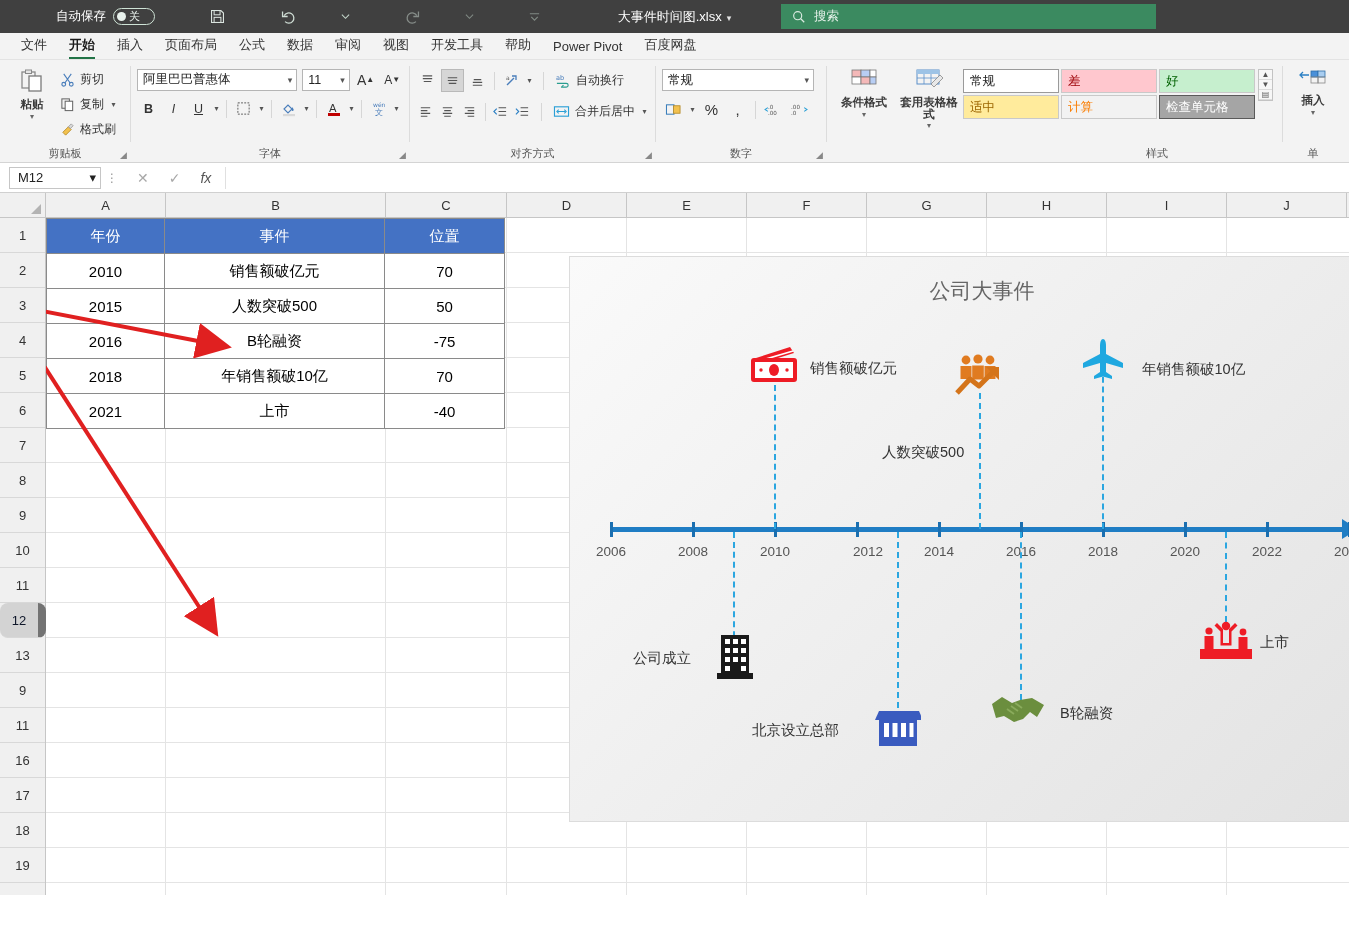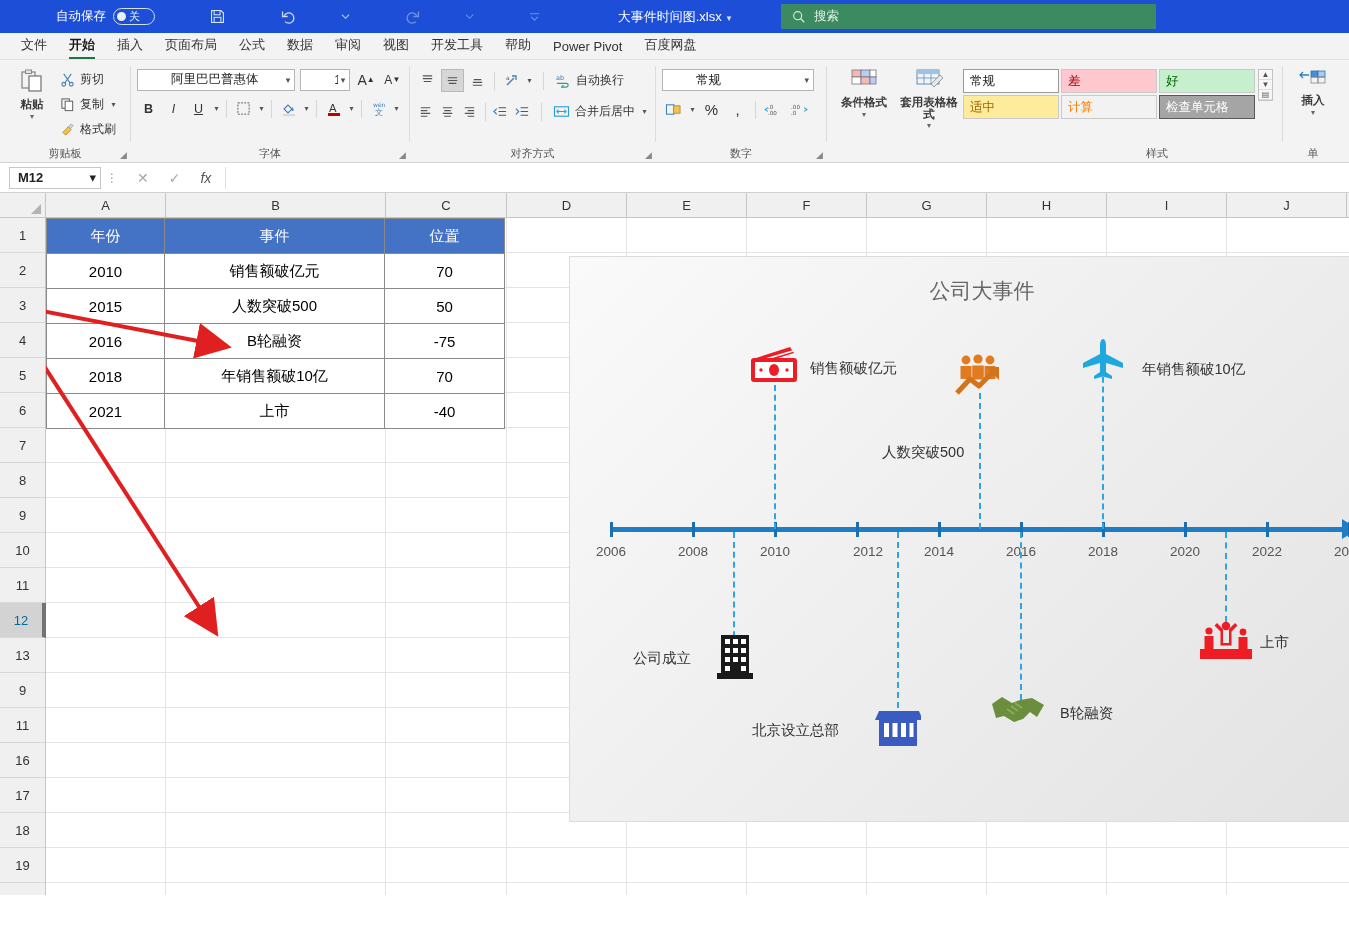--- a/index.html
+++ b/index.html
@@ -1,20 +1,20 @@
 <!DOCTYPE html>
 <html><head>
 <meta charset="utf-8">
 <style>
   * { box-sizing: border-box; margin:0; padding:0; }
   html,body { width:1349px; height:934px; overflow:hidden; background:#fff;
               font-family:"Liberation Sans","DejaVu Sans",sans-serif; }
 
   
-  .titlebar { height:33px; background:#1d4ed8; display:flex; align-items:center;
+  .titlebar { height:33px; background:#404040; display:flex; align-items:center;
               color:#fff; font-size:12.5px; position:relative;gap:40px; }
   .autosave-wrap { display:flex; align-items:center; gap:7px; margin-left:56px; }
   .autosave-label { font-size:12.5px; }
   .toggle { width:42px; height:17px; border:1.4px solid #cfe3d6; border-radius:9px;
             display:flex; align-items:center; padding:0 3px; gap:3px; }
   .toggle .knob { width:9px; height:9px; border-radius:50%; background:#e8f1ec; }
   .toggle .tg-text { font-size:11px; color:#eaf3ee; }
   .tb-icon { margin-left:14px; opacity:.92; display:flex; align-items:center; }
   .tb-icon.dim { opacity:.45; }
   .doc-title { position:absolute; left:0; right:0; text-align:center; font-size:13px;
@@ -47,21 +47,21 @@
             padding-top:4px; font-size:11.5px; color:#3a3a3a;font-weight:bold; }
   .bigbtn .cap { margin-top:2px; text-align:center; line-height:1.12; }
   .bigbtn .dd { font-size:8px; color:#666; margin-top:1px; }
 
   .smallrow { display:flex; align-items:center; gap:5px; height:25px;
               font-size:12px; color:#333; padding-left:2px; }
   .smallrow .lbl { white-space:nowrap; }
 
   .ctl { height:22px; border:1px solid #b5b5b5; background:#fff; display:flex;
          align-items:center; font-size:12.5px; color:#222; padding:0 4px 0 5px; }
-  .ctl .cv { flex:1; overflow:hidden; white-space:nowrap;margin-left:28px; }
+  .ctl .cv { flex:1; overflow:hidden; white-space:nowrap; }
   .ctl .cd { font-size:9px; color:#555; padding-left:3px; }
   .iconbtn { width:23px; height:23px; display:flex; align-items:center;
              justify-content:center; font-size:12.5px; color:#333; }
   .iconbtn.sel { background:#d6d6d6; border:1px solid #b9b9b9; }
   .mini-dd { font-size:8px; color:#555; width:9px; text-align:center; }
   .vsep { width:1px; height:18px; background:#d6d6d6; margin:0 3px; }
 
   
   .stylegal { display:grid; grid-template-columns:repeat(3,96px);
               grid-template-rows:24px 24px; gap:2px; margin-top:5px; }
@@ -71,40 +71,40 @@
                border:1px solid #c3c3c3; background:#f7f7f7; }
   .sg-scroll div { flex:1; display:flex; align-items:center; justify-content:center;
                    font-size:8px; color:#555; border-bottom:1px solid #dcdcdc; }
 
   
   .fbar { height:30px; background:#fff; display:flex; align-items:center;
           border-bottom:1px solid #d0d0d0; }
   .namebox { width:92px; height:22px; margin-left:9px; border:1px solid #c6c6c6;
              background:#fff; display:flex; align-items:center; padding:0 4px 0 8px;
              font-size:13px; color:#222; }
-  .namebox .cv { flex:1;font-weight:bold; }
+  .namebox .cv { flex:1; }
   .fb-dots { width:22px; text-align:center; color:#9a9a9a; font-size:12px; }
   .fb-icons { display:flex; gap:20px; padding:0 14px; color:#a8a8a8; font-size:14px; }
   .fb-input { flex:1; height:22px; border-left:1px solid #e0e0e0; margin-right:6px; }
 
   
   .gridwrap { position:relative; height:702px; background:#fff; overflow:hidden; }
   .colhdr { display:flex; height:25px; background:#f0f0f0;
             border-bottom:1px solid #c6c6c6; }
   .corner { width:46px; border-right:1px solid #c6c6c6; position:relative; }
   .corner:after { content:""; position:absolute; right:4px; bottom:3px;
                   border-left:10px solid transparent; border-bottom:10px solid #b3b3b3; }
   .colcell { border-right:1px solid #c6c6c6; display:flex; align-items:center;
              justify-content:center; font-size:13px; color:#333; }
   .rows { display:flex; }
   .rowhdr { width:46px; background:#f0f0f0; border-right:1px solid #c6c6c6; }
   .rowcell { height:35px; border-bottom:1px solid #d8d8d8; display:flex;
              align-items:center; justify-content:center; font-size:13px; color:#333; }
-  .rowcell.selr { background:#d3d3d3; color:#0369a1; border-right:4px solid #737373;
-                  margin-right:-1px; }
+  .rowcell.selr { background:#d3d3d3; color:#0f172a; border-right:8px solid #737373;
+                  margin-right:-1px;border-radius:8px; }
   .sheet { position:relative; flex:1; }
   .gline-v { position:absolute; top:0; bottom:0; width:1px; background:#e4e4e4; }
   .gline-h { position:absolute; left:0; right:0; height:1px; background:#e4e4e4; }
 
   .tbl { position:absolute; left:0; top:0; border-collapse:collapse; }
   .tbl td { height:35px; border:1px solid #8a8a8a; font-size:15px; color:#000;
             text-align:center; background:#fff; }
   .tbl tr.hdr td { background:#4472c4; color:#fff; font-size:15px; }
   .tbl td.ca { width:118px; } .tbl td.cb { width:220px; } .tbl td.cc { width:120px; }
 

